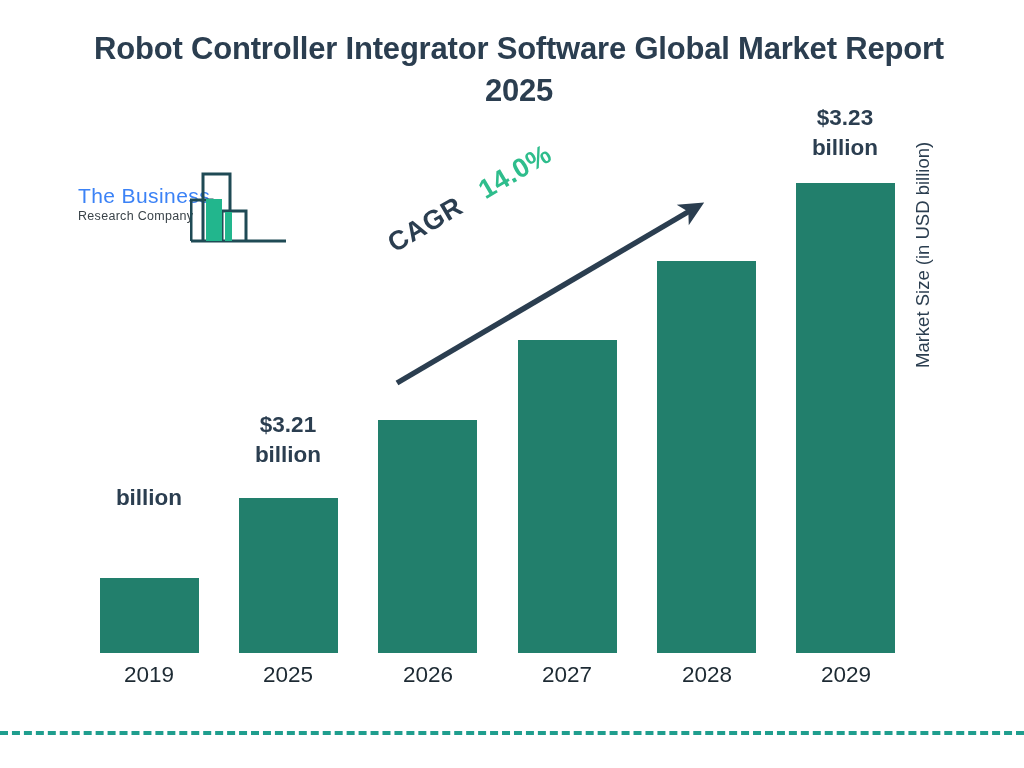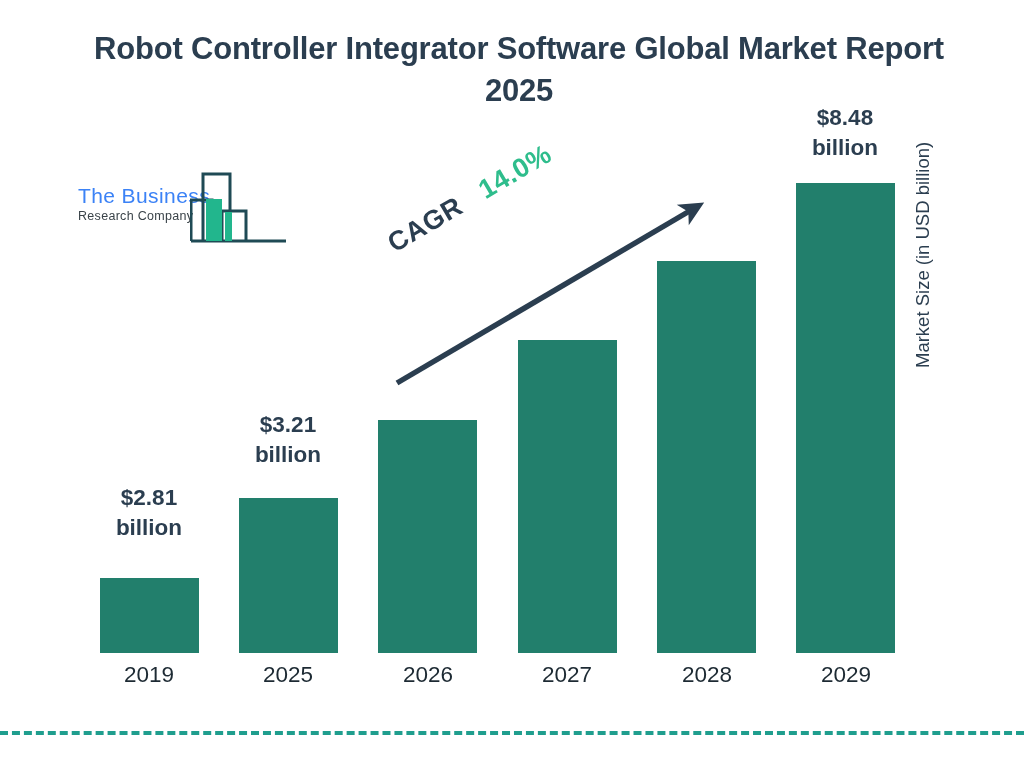--- a/index.html
+++ b/index.html
@@ -174,31 +174,30 @@
   <div class="plot">
 
     <div class="bar" style="left:100px; top:578px; width:99px; height:75px;"></div>
     <div class="bar" style="left:239px; top:498px; width:99px; height:155px;"></div>
     <div class="bar" style="left:378px; top:420px; width:99px; height:233px;"></div>
     <div class="bar" style="left:518px; top:340px; width:99px; height:313px;"></div>
     <div class="bar" style="left:657px; top:261px; width:99px; height:392px;"></div>
     <div class="bar" style="left:796px; top:183px; width:99px; height:470px;"></div>
 
     <div class="bar-label" style="left:89px; top:483px;">
-      <div>$2.81</div>
       <div>billion</div>
     </div>
 
     <div class="bar-label" style="left:228px; top:410px;text-align:center;">
       <div>$3.21</div>
       <div>billion</div>
     </div>
 
     <div class="bar-label" style="left:785px; top:103px;">
-      <div>$8.48</div>
+      <div>$3.23</div>
       <div>billion</div>
     </div>
 
     <div class="tick-label" style="left:89px;">2019</div>
     <div class="tick-label" style="left:228px;">2025</div>
     <div class="tick-label" style="left:368px;">2026</div>
     <div class="tick-label" style="left:507px;">2027</div>
     <div class="tick-label" style="left:647px;">2028</div>
     <div class="tick-label" style="left:786px;">2029</div>
   </div>

